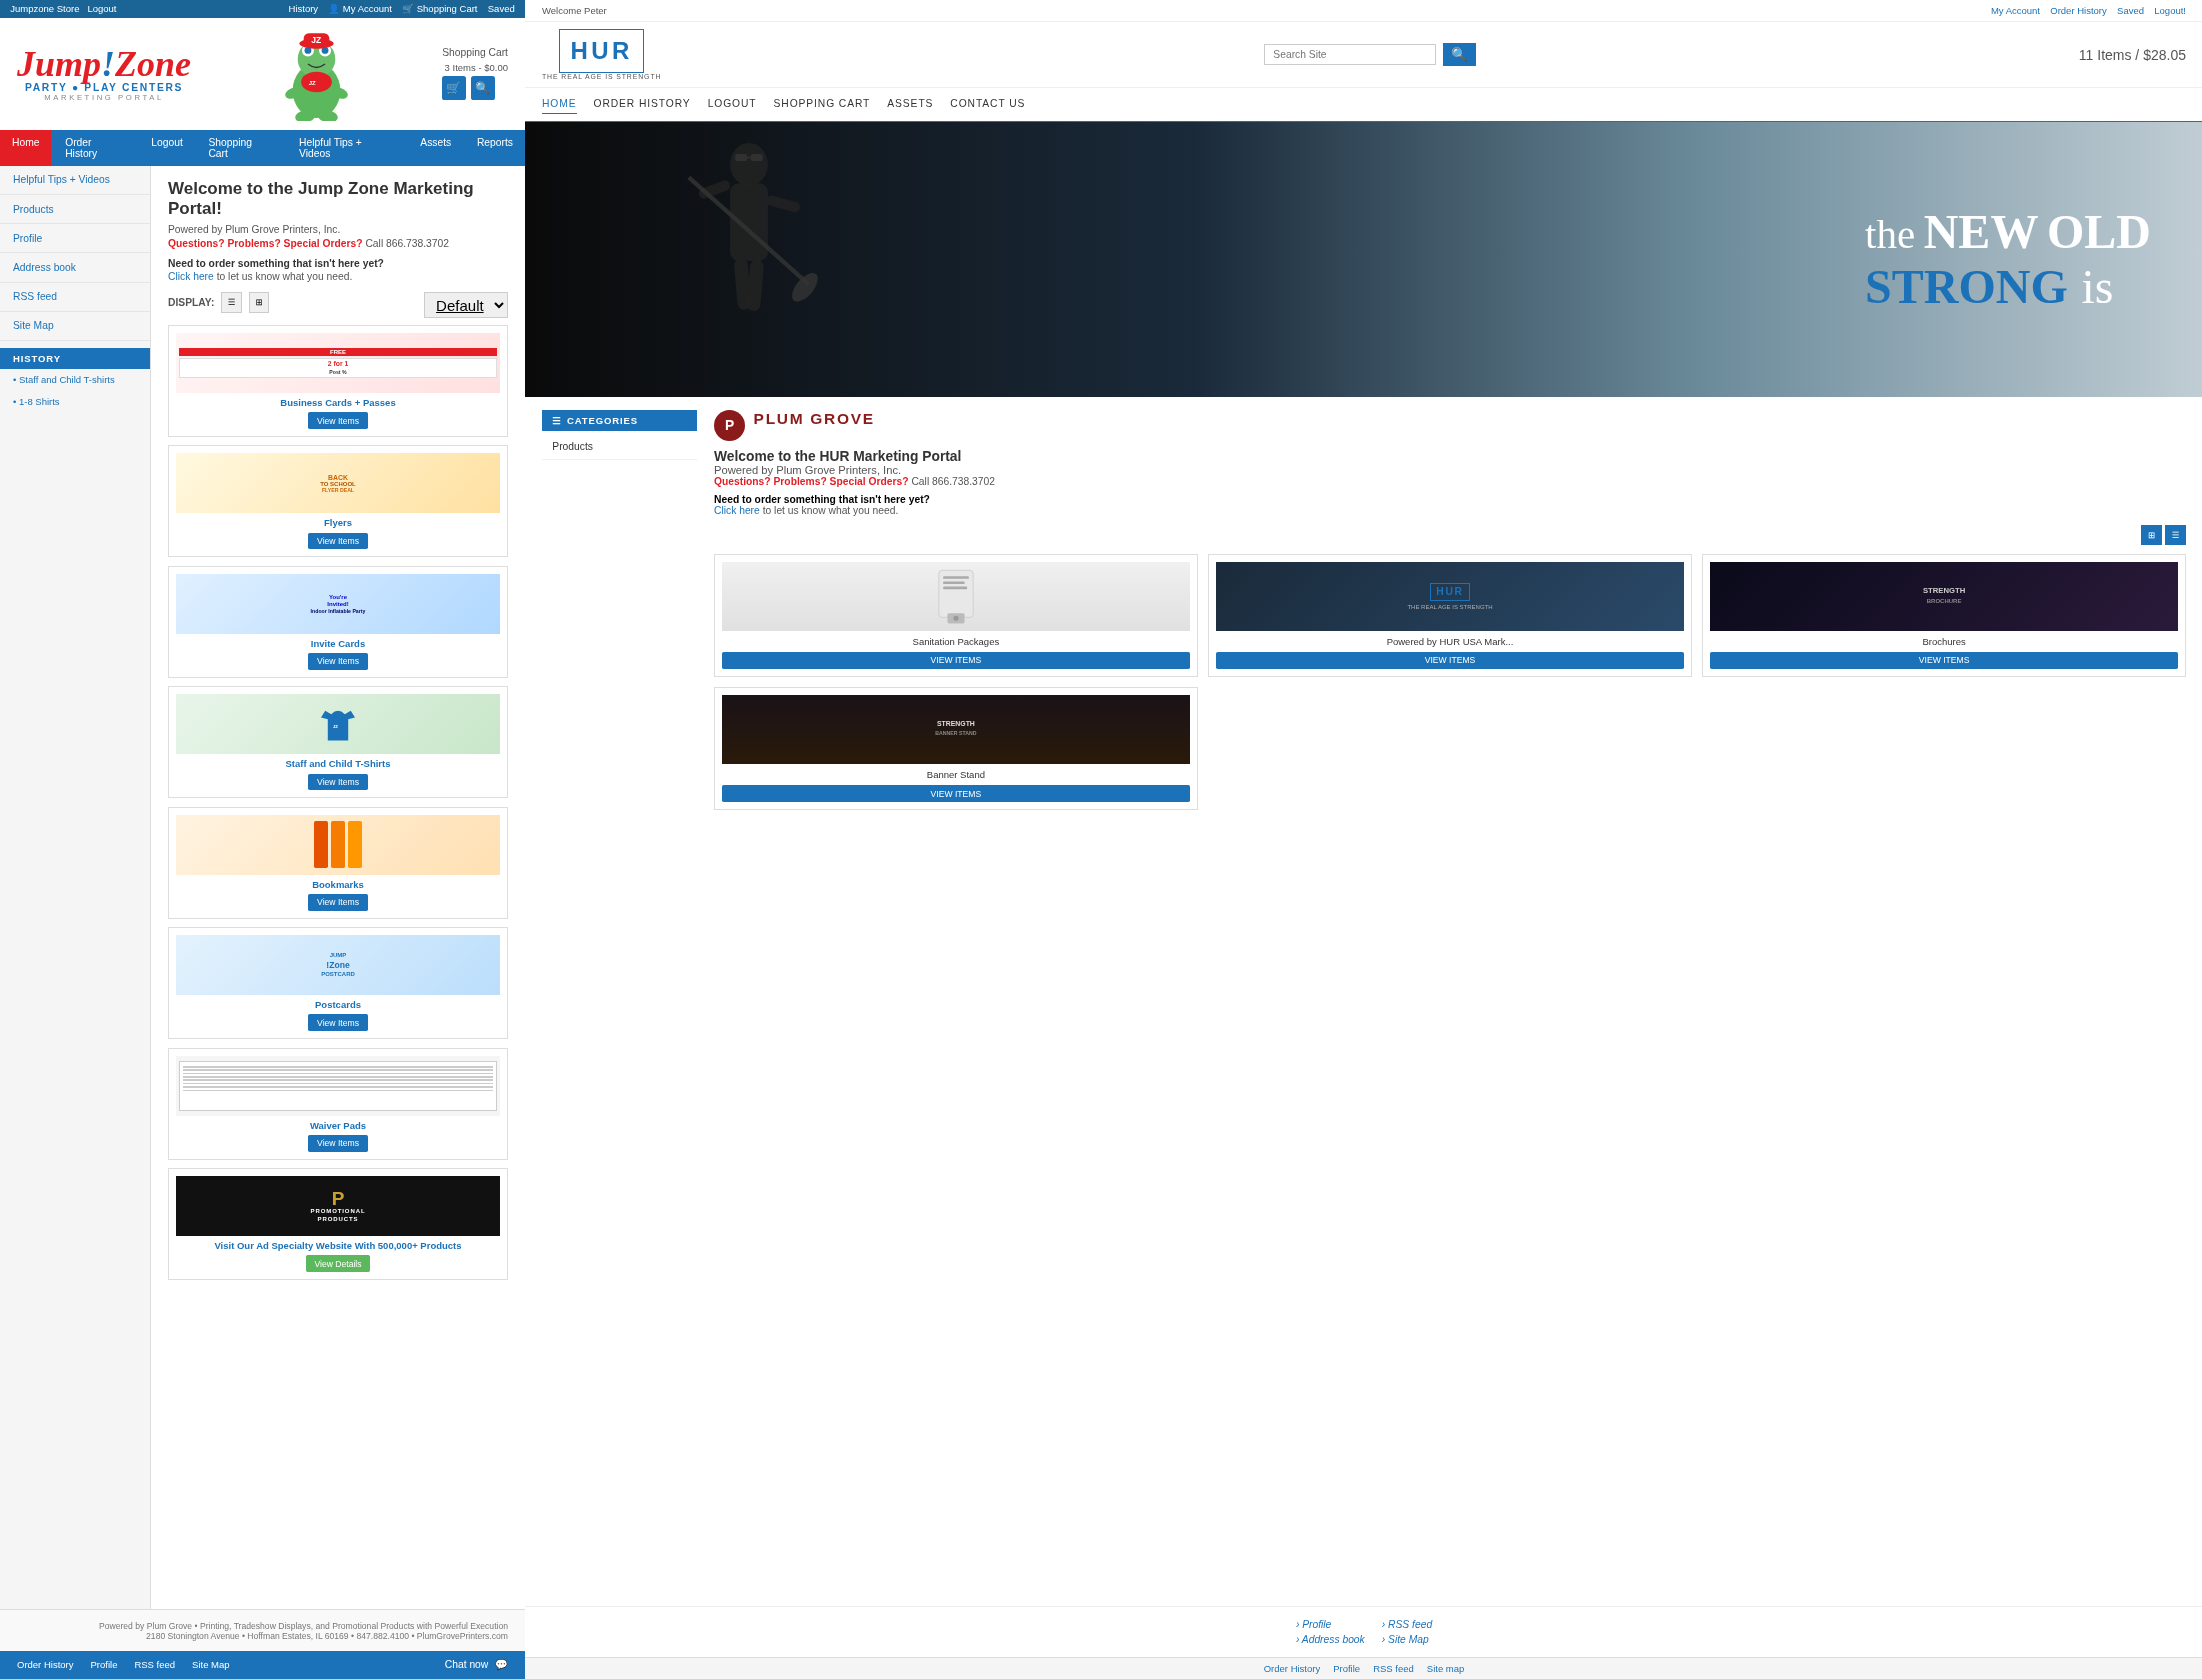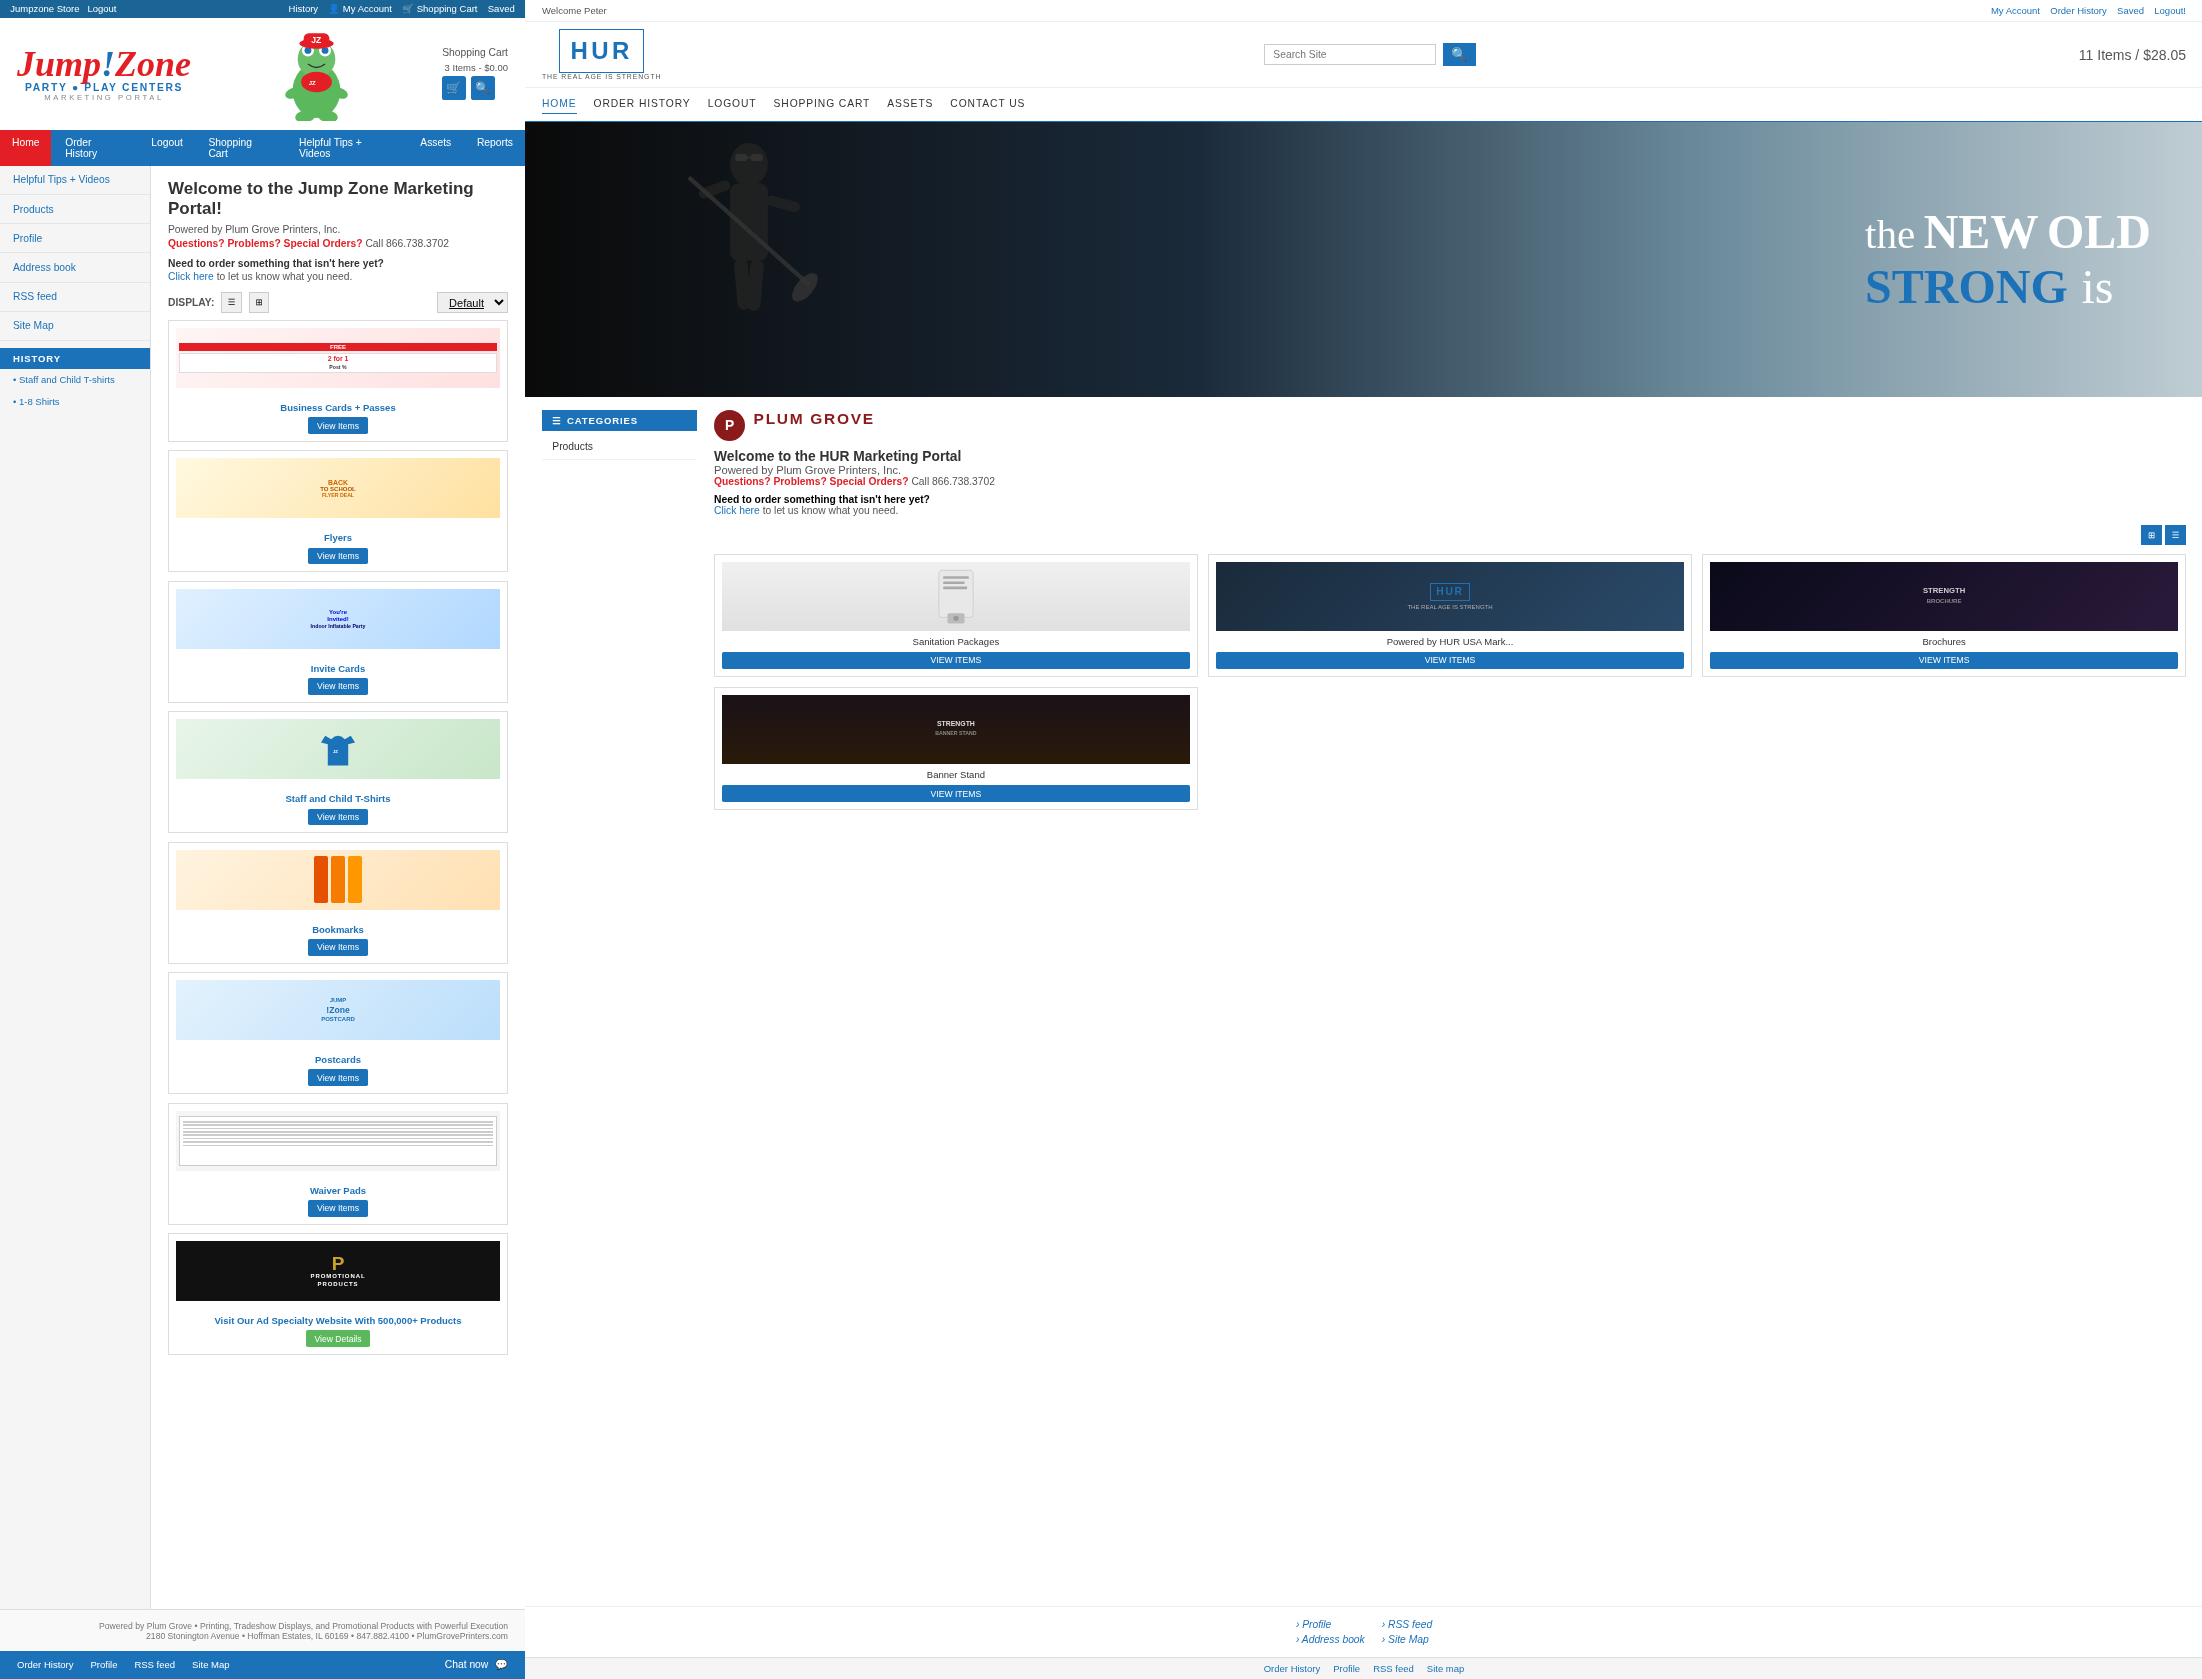--- a/index.html
+++ b/index.html
@@ -45,26 +45,26 @@
     .jz-powered { color: #555; margin-bottom: 3.4px; font-size: 10.3px; }
     .jz-contact { color: #555; margin-bottom: 3.4px; font-size: 10.3px; }
     .jz-contact-link { color: #e31f25; font-weight: 700; text-decoration: none; }
     .jz-order-question { font-weight: 700; color: #333; font-size: 10.3px; margin-top: 8.6px; margin-bottom: 1.7px; }
     .jz-click-here { color: #1b72b8; cursor: pointer; }
     
     
     .jz-display-row { display: flex; align-items: flex-start; justify-content: space-between; margin: 10.3px 0 6.9px; }
     .jz-display-label { font-size: 10.3px; color: #555; font-weight: 600; }
     .jz-display-btn { width: 20.6px; height: 20.6px; border: 0.9px solid #ccc; background: #f0f0f0; cursor: pointer; display: flex; align-items: center; justify-content: center; font-size: 8.6px; }
-    .jz-sort-select { border: 0.9px solid #ccc; padding: 2.6px 6.9px; font-size: 11px; cursor: pointer; text-decoration: underline; }
+    .jz-sort-select { border: 0.9px solid #ccc; padding: 2.6px 6.9px; font-size: 15px; cursor: pointer; text-decoration: underline; }
     
     
     .jz-product-grid { display: grid; grid-template-columns: repeat(1, 1fr); gap: 8.6px; }
     .jz-product-card { border: 0.9px solid #ddd; padding: 6.9px; text-align: center; }
-    .jz-product-img { width: 100%; height: 60px; background: #e8e8e8; display: flex; align-items: center; justify-content: center; margin-bottom: 14px; overflow: hidden; }
+    .jz-product-img { width: 100%; height: 60px; background: #e8e8e8; display: flex; align-items: center; justify-content: center; margin-bottom: 4px; overflow: hidden; }
     .jz-product-name { font-size: 9.5px; color: #1b72b8; font-weight: 600; margin-bottom: 4.3px; text-decoration: none; display: block; }
     .jz-view-items-btn { background: #1b72b8; color: white; border: none; padding: 3.4px 8.6px; font-size: 8.6px; cursor: pointer; border-radius: 1.7px; }
     .jz-view-details-btn { background: #5cb85c; color: white; border: none; padding: 3.4px 8.6px; font-size: 8.6px; cursor: pointer; border-radius: 1.7px; }
     
     
     .img-bc { background: linear-gradient(135deg, #fff5f5 0%, #ffe0e0 100%); display: flex; align-items: center; justify-content: center; color: #c00; font-size: 7.7px; font-weight: bold; text-align: center; }
     .img-flyer { background: linear-gradient(135deg, #fff9e0 0%, #ffe0a0 100%); display: flex; align-items: center; justify-content: center; color: #c60; font-size: 7.7px; font-weight: bold; text-align: center; }
     .img-invite { background: linear-gradient(135deg, #e0f0ff 0%, #b0d8ff 100%); display: flex; align-items: center; justify-content: center; color: #006; font-size: 7.7px; font-weight: bold; text-align: center; }
     .img-shirt { background: linear-gradient(135deg, #e8f5e9 0%, #c8e6c9 100%); display: flex; align-items: center; justify-content: center; color: #2e7d32; font-size: 7.7px; font-weight: bold; text-align: center; }
     .img-bookmark { background: linear-gradient(135deg, #fff3e0 0%, #ffe0b2 100%); display: flex; align-items: center; justify-content: center; color: #e65100; font-size: 7.7px; font-weight: bold; text-align: center; }

